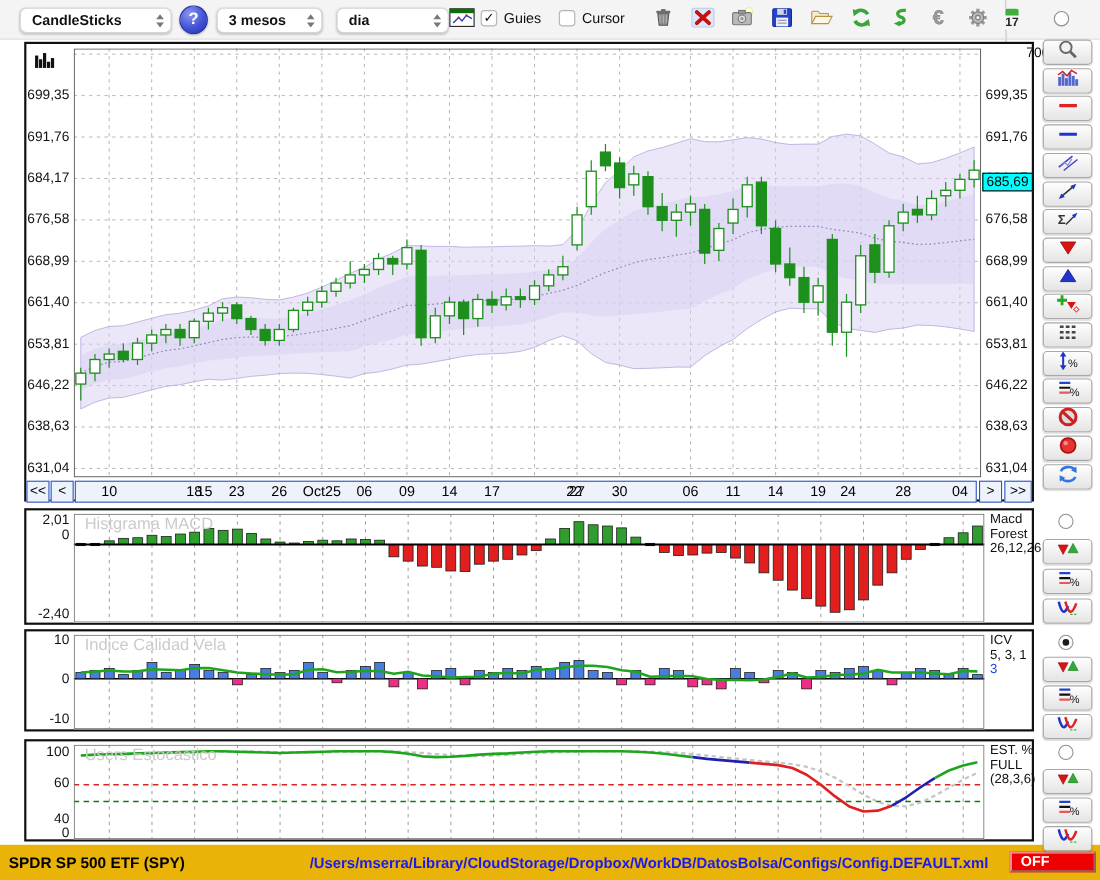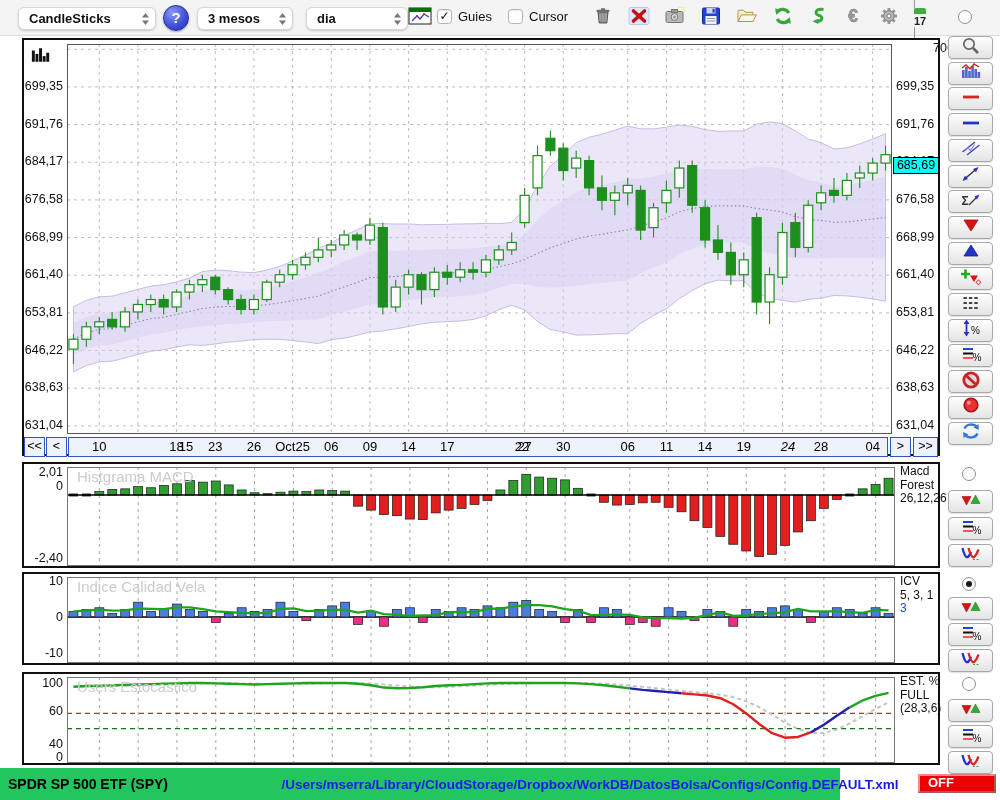--- a/index.html
+++ b/index.html
@@ -59,21 +59,21 @@
   #nav-strip{position:absolute;top:397px;left:44px;width:820px;height:20px;border:1.5px solid #2f55c0;background:#eef2fb}
   .xdate{position:absolute;top:399px;transform:translateX(-50%);font-size:13px;color:#000}
 
   
   .side-btn{position:absolute;left:948px;width:45px;height:23px;background:linear-gradient(#fefefe,#e4e4e4);
     border:1px solid #a8a8a8;border-radius:4px;display:flex;align-items:center;justify-content:center;
     box-shadow:0 1px 1px rgba(0,0,0,.12)}
   .ctl-radio{position:absolute;left:962px}
 
   
-  #statusbar{position:absolute;left:0;top:768px;width:840px;height:32px;background:#22c55e}
+  #statusbar{position:absolute;left:0;top:768px;width:1000px;height:32px;background:#eab308}
   #sym{position:absolute;left:8px;top:8px;font-size:14px;font-weight:700;color:#000}
   #cfgpath{position:absolute;left:590px;top:9px;transform:translateX(-50%);font-size:13.5px;font-weight:700;
     color:#1a1aee;white-space:nowrap}
   #off-btn{position:absolute;left:918px;top:6px;width:78px;height:19px;background:#ee0000;
     border:2px outset #f58a8a;color:#fff;font-size:13px;font-weight:700;line-height:14px;padding-left:8px}
 </style>
 </head>
 <body>
 
 <div id="app">
@@ -418,21 +418,21 @@
       <div class="xdate" style="left: 345.93px;">09</div>
       <div class="xdate" style="left: 384.602px;">14</div>
       <div class="xdate" style="left: 423.273px;">17</div>
       <div class="xdate" style="left: 461.945px; margin-left: 36px;">22</div>
       <div class="xdate" style="left: 500.617px;">27</div>
       <div class="xdate" style="left: 539.289px;">30</div>
       <div class="xdate" style="left: 603.742px;">06</div>
       <div class="xdate" style="left: 642.414px;">11</div>
       <div class="xdate" style="left: 681.086px;">14</div>
       <div class="xdate" style="left: 719.758px;">19</div>
-      <div class="xdate" style="left: 764px; font-style: italic;">24</div>
+      <div class="xdate" style="left: 747px;">24</div>
       <div class="xdate" style="left: 797.102px;">28</div>
       <div class="xdate" style="left: 848.664px;">04</div>
     </div>
 
   <div id="macd-panel" class="panel">
     <svg class="plot ind-plot" id="macd-plot" width="828" height="99">
         <line x1="32.34375" y1="0" x2="32.34375" y2="99" stroke="#9a9a9a" stroke-width="0.9" stroke-dasharray="3,4"></line>
         <line x1="71.15625" y1="0" x2="71.15625" y2="99" stroke="#9a9a9a" stroke-width="0.9" stroke-dasharray="3,4"></line>
         <line x1="109.96875" y1="0" x2="109.96875" y2="99" stroke="#9a9a9a" stroke-width="0.9" stroke-dasharray="3,4"></line>
         <line x1="148.78125" y1="0" x2="148.78125" y2="99" stroke="#9a9a9a" stroke-width="0.9" stroke-dasharray="3,4"></line>

